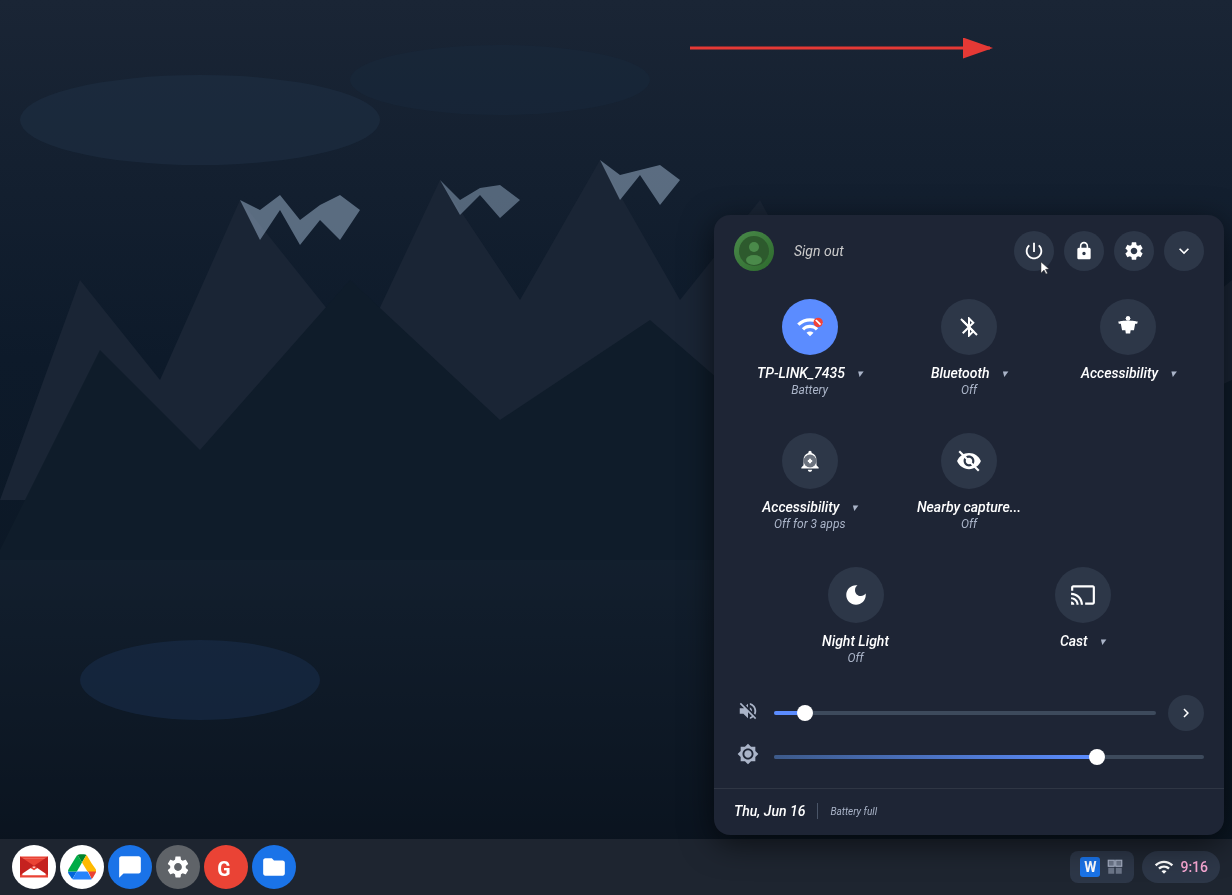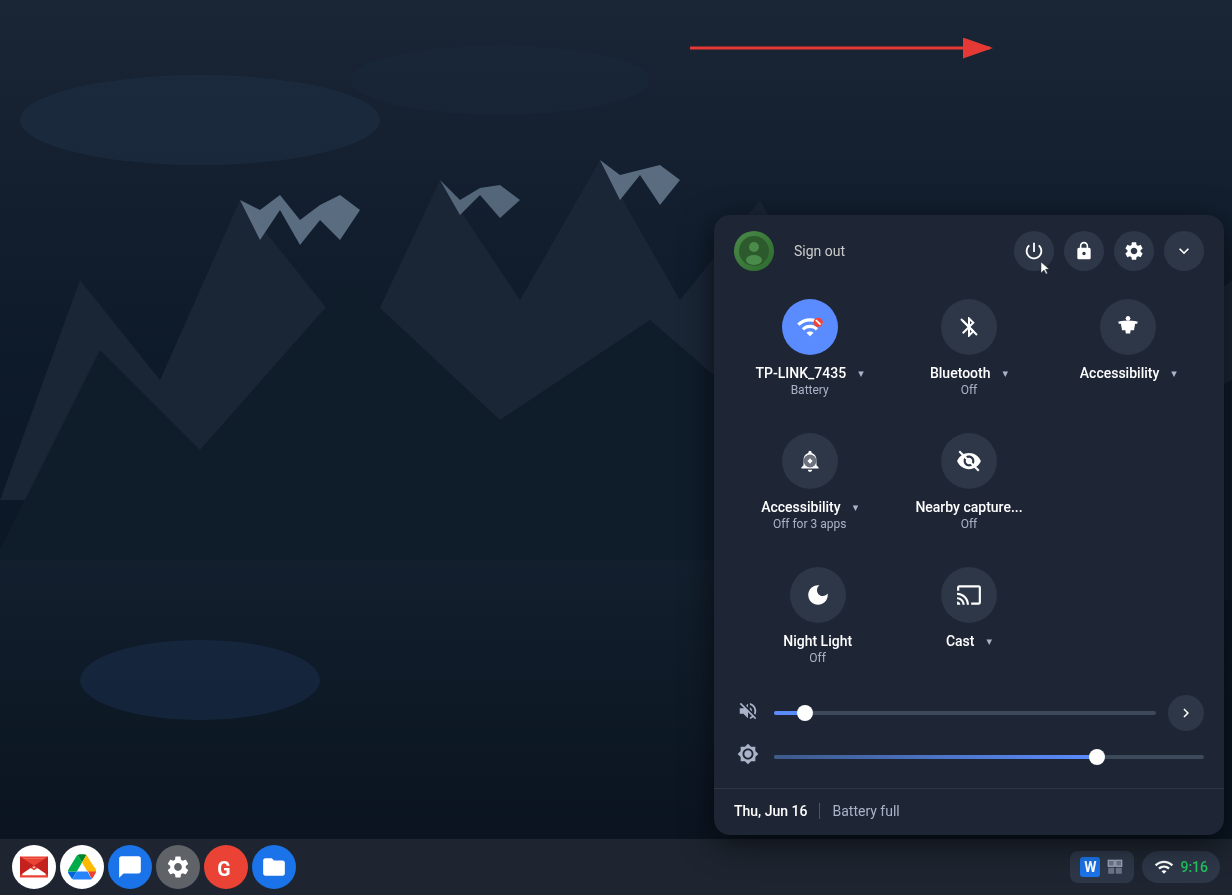--- a/index.html
+++ b/index.html
@@ -66,37 +66,38 @@
     .taskbar-system-icons {
       display: flex;
       align-items: center;
       gap: 6px;
       background: #2d3748;
       border-radius: 20px;
       padding: 6px 12px;
     }
 
     .taskbar-time {
-      color: #22c55e;
+      color: #f9a8d4;
       font-size: 14px;
       font-weight: 500;
     }
 
     
     .quick-panel {
       position: absolute;
       right: 8px;
       bottom: 60px;
       width: 510px;
       background: #1e2535;
       border-radius: 16px;
       padding: 0;
       z-index: 200;
       box-shadow: 0 8px 32px rgba(0,0,0,0.6);
       overflow: hidden;
+      font-style: italic;
     }
 
     
     .panel-grid {
       display: grid;
       grid-template-columns: 1fr 1fr 1fr;
       gap: 0;
       padding: 0 16px;
     }
 
@@ -225,21 +226,21 @@
 
     .footer-divider {
       width: 1px;
       height: 16px;
       background: #4a5568;
       margin: 0 12px;
     }
 
     .footer-battery {
       color: #aab4c8;
-      font-size: 14px;
+      font-size: 10px;
     }
 
     .user-avatar {
       width: 40px;
       height: 40px;
       border-radius: 50%;
       background: linear-gradient(135deg, #4a8a4a, #2d6a2d);
       display: flex;
       align-items: center;
       justify-content: center;
@@ -443,21 +444,21 @@
         <svg width="26" height="26" viewBox="0 0 24 24" fill="white">
           <path d="M12 4.5C7 4.5 2.73 7.61 1 12c1.73 4.39 6 7.5 11 7.5s9.27-3.11 11-7.5c-1.73-4.39-6-7.5-11-7.5zM12 17c-2.76 0-5-2.24-5-5s2.24-5 5-5 5 2.24 5 5-2.24 5-5 5zm0-8c-1.66 0-3 1.34-3 3s1.34 3 3 3 3-1.34 3-3-1.34-3-3-3z"></path>
           <line x1="3" y1="3" x2="21" y2="21" stroke="white" stroke-width="2"></line>
         </svg>
       </div>
       <span class="toggle-label">Nearby capture...</span>
       <span class="toggle-sublabel">Off</span>
     </div>
   </div>
 
-  <div style="display:grid;grid-template-columns:1fr 1fr 1fr;padding:0 28px;">
+  <div style="display:grid;grid-template-columns:1fr 1fr;padding:0 28px;">
 
     <div class="toggle-tile">
       <div class="toggle-icon-circle">
         <svg width="26" height="26" viewBox="0 0 24 24" fill="white">
           <path d="M12 3c-4.97 0-9 4.03-9 9s4.03 9 9 9 9-4.03 9-9c0-.46-.04-.92-.1-1.36-.98 1.37-2.58 2.26-4.4 2.26-2.98 0-5.4-2.42-5.4-5.4 0-1.81.89-3.42 2.26-4.4-.44-.06-.9-.1-1.36-.1z"></path>
         </svg>
       </div>
       <span class="toggle-label">Night Light</span>
       <span class="toggle-sublabel">Off</span>
     </div>

